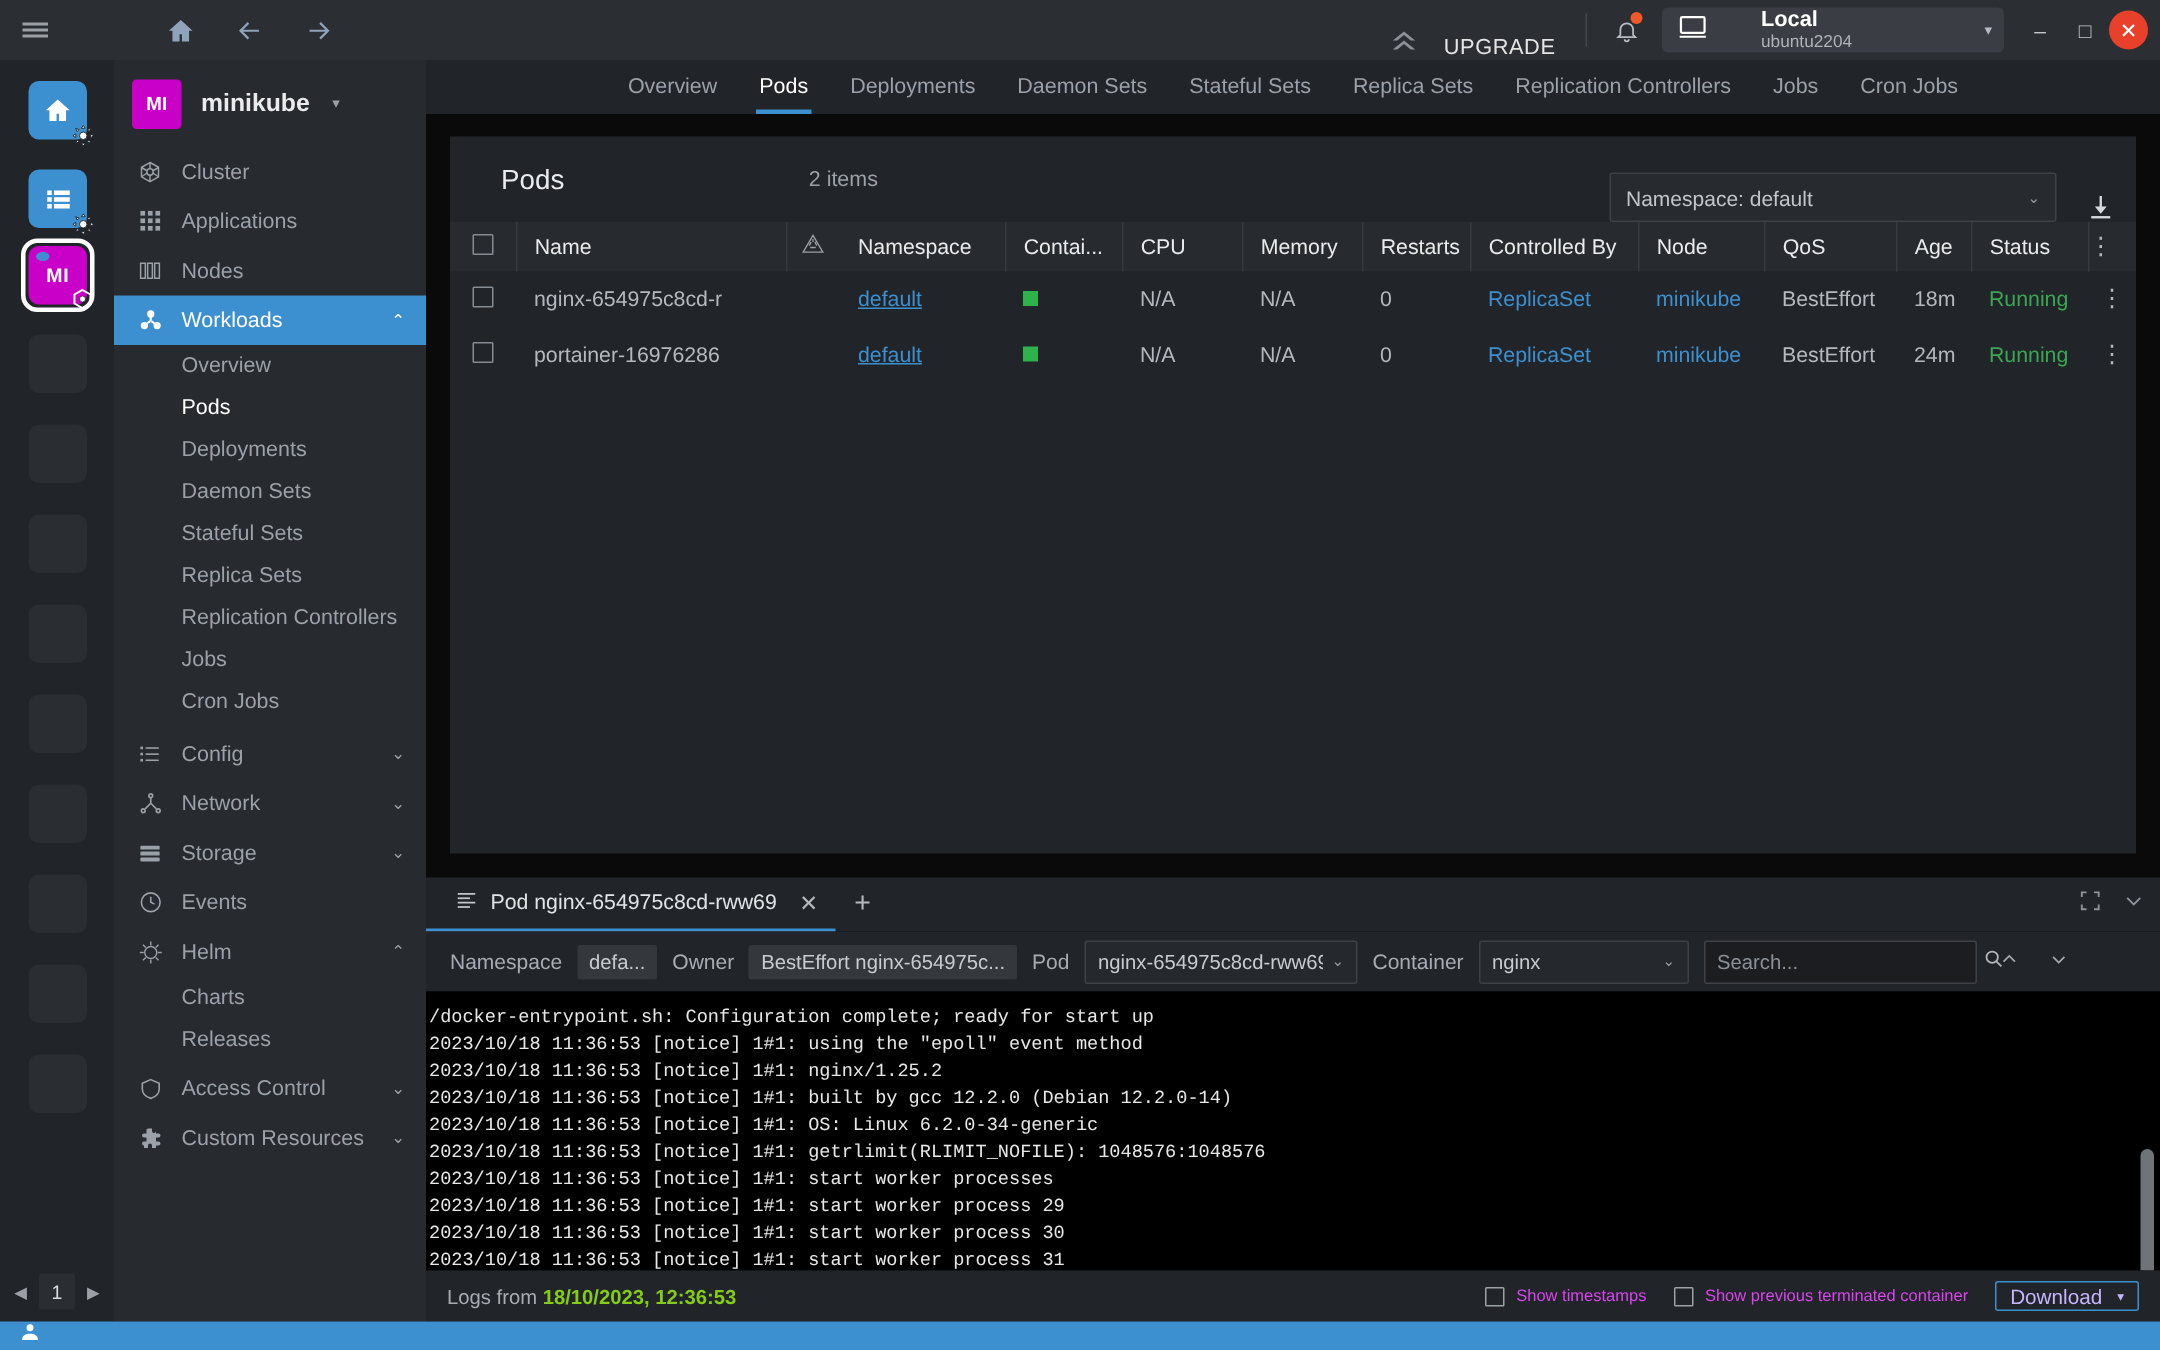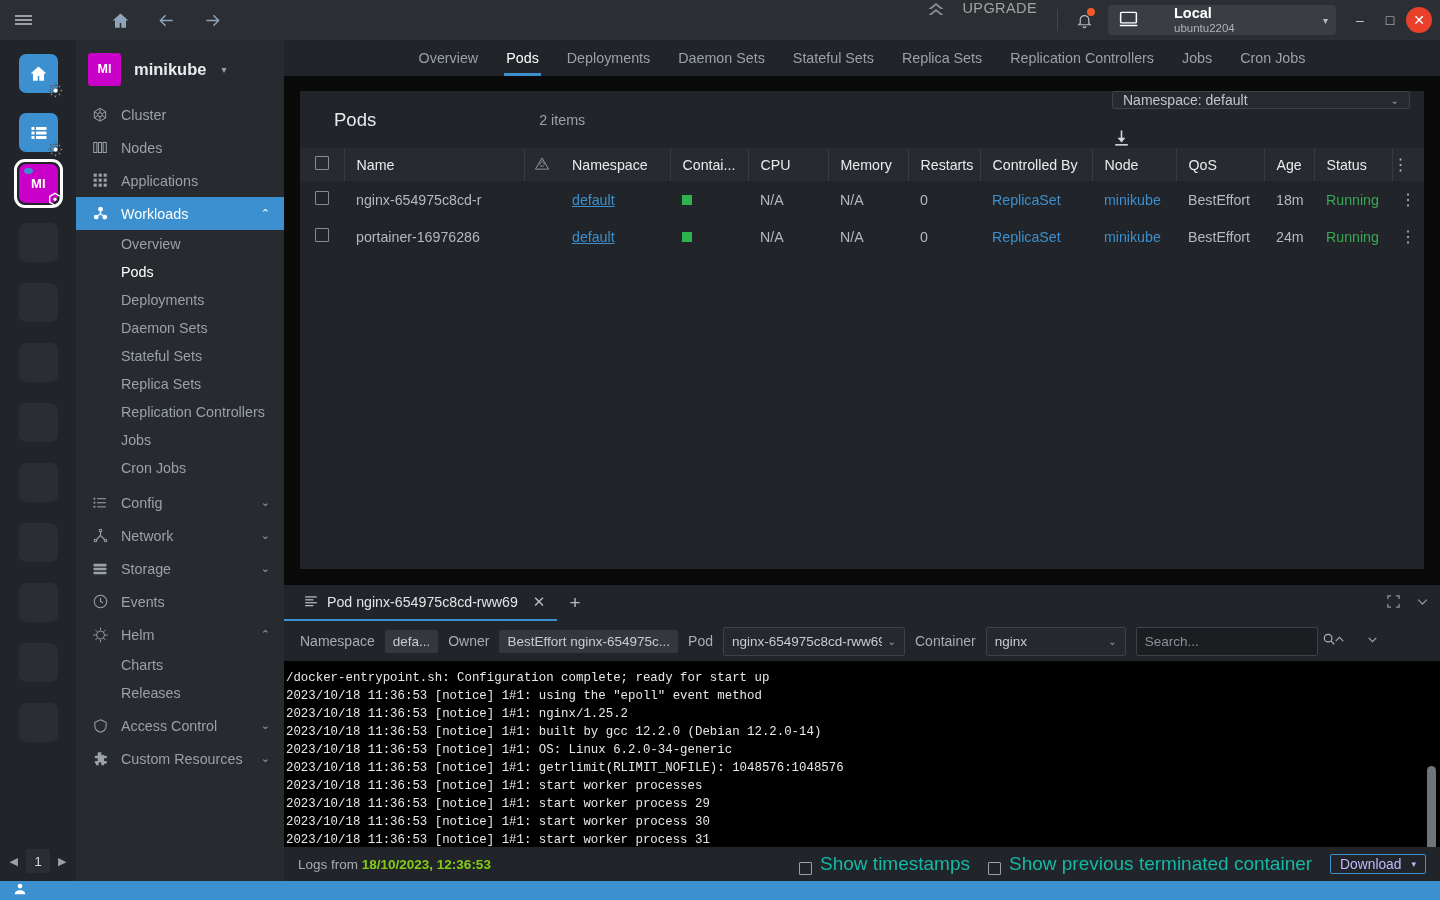--- a/index.html
+++ b/index.html
@@ -23,22 +23,22 @@
     cursor: pointer;
   }
   .tb-hamburger .bar { width: 17px; height: 2px; background: #9aa0a6; margin: 2px 0; display:block; }
   .tb-nav { display: flex; align-items: center; margin-left: 58px; gap: 14px; }
   .tb-nav .navbtn {
     width: 32px; height: 32px; display: flex; align-items: center; justify-content: center;
     cursor: pointer;
   }
   .tb-spacer { flex: 1; }
   .tb-upgrade {
-    display: flex; align-items: flex-start; gap: 16px;
-    color: #a3a3a3; font-size: 14.5px; letter-spacing: .4px;
+    display: flex; align-items: flex-end; gap: 16px;
+    color: #e5e5e5; font-size: 14.5px; letter-spacing: .4px;
     padding: 0 14px; height: 40px; cursor: pointer;
   }
   .tb-divider { width: 1px; height: 22px; background: #44474d; margin: 0 6px; }
   .tb-bell { position: relative; width: 40px; height: 40px; display:flex;align-items:center;justify-content:center; cursor:pointer;}
   .tb-bell .dot {
     position: absolute; right: 9px; top: 8px; width: 8px; height: 8px; border-radius: 50%;
     background: #f05a28;
   }
   .tb-env {
     display: flex; align-items: center; gap: 11px;
@@ -152,21 +152,21 @@
     position: absolute; left: 16px; top: 51px; width: 1124px; height: 478px;
     background: #212428;
   }
   #card-head {
     height: 57px; display: flex; align-items: center; position: relative;
   }
   #card-head .card-title { color: #e9ebee; font-size: 18.5px; margin-left: 34px; }
   #card-head .card-count { color: #9ba1a8; font-size: 14.3px; margin-left: 163px; }
   #card-head .head-right {
     position: absolute; right: 14px; top: 0; height: 57px;
-    display: flex; align-items: flex-start; gap: 20px; flex-direction: column;
+    display: flex; align-items: flex-end; gap: 20px;
   }
   .ns-select {
     width: 298px; height: 33px; background: #272a2e; border: 1px solid #3e4248; border-radius: 2px;
     display: flex; align-items: center; padding: 0 10px; color: #c2c6cb; font-size: 14px; cursor: pointer;
   }
   .ns-select .caret { margin-left: auto; color: #9ba1a8; font-size: 10px; }
   .search-box {
     width: 206px; height: 33px; background: #2c2f34; border-radius: 2px;
     display: flex; align-items: center; padding: 0 9px; cursor: text;
   }
@@ -258,21 +258,21 @@
     position: absolute; right: 4px; top: 105px; width: 9px; height: 86px;
     background: #6f7479; border-radius: 5px;
   }
   #logs-footer {
     position: absolute; left: 0; bottom: 0; width: 1156px; height: 34px;
     background: #212428; display: flex; align-items: center; padding: 0 14px 0 14px;
   }
   #logs-footer .lf-from { color: #a7acb3; font-size: 13.5px; }
   #logs-footer .lf-from b { color: #84cc16; font-weight: 700; }
   #logs-footer .lf-right { margin-left: auto; display: flex; align-items: center; gap: 18px; }
-  .cbitem { display: flex; align-items: flex-end; gap: 8px; color: #14b8a6; font-size: 19px; cursor: pointer; }
+  .cbitem { display: flex; align-items: flex-start; gap: 8px; color: #d946ef; font-size: 11px; cursor: pointer; }
   .cbox { width: 13px; height: 13px; border: 1px solid #9ba1a8; border-radius: 1px; background: transparent; }
   .dlbtn {
     border: 1px solid #3c90cf; color: #c4b5fd; font-size: 13.8px; border-radius: 2px;
     height: 20px; display: flex; align-items: center; gap: 10px; padding: 0 9px; cursor: pointer;
   }
 
   
   #statusbar {
     position: absolute; left: 0; bottom: 0; width: 1440px; height: 19px;
     background: #3c90cf; display: flex; align-items: center; padding-left: 13px;
@@ -423,48 +423,48 @@
 
   <div class="nav-item">
     <span class="navicon">
       <svg width="16" height="16" viewBox="0 0 24 24" fill="none" stroke="#9ba1a8" stroke-width="1.5">
           <path d="M12 2l8.5 4.8v9.6L12 21.2 3.5 16.4V6.8z"></path>
           <circle cx="12" cy="11.5" r="3.2"></circle>
           <path d="M12 2v5.5M20.5 7l-5 3M3.5 7l5 3M12 21v-6M20 16l-5-3.5M4 16l5-3.5"></path>
         </svg>
     </span>
     <span>Cluster</span>
-  </div>
-
-  <div class="nav-item">
-    <span class="navicon">
-      <svg width="16" height="15" viewBox="0 0 24 24" fill="none" stroke="#9ba1a8" stroke-width="1.6">
-          <rect x="2" y="4" width="5" height="16"></rect>
-          <rect x="9.5" y="4" width="5" height="16"></rect>
-          <rect x="17" y="4" width="5" height="16"></rect>
-        </svg>
-    </span>
-    <span>Nodes</span>
   </div>
 
   <div class="nav-item">
     <span class="navicon">
       <svg width="15" height="15" viewBox="0 0 24 24" fill="#9ba1a8">
           <rect x="1" y="1" width="5" height="5"></rect>
           <rect x="9" y="1" width="5" height="5"></rect>
           <rect x="17" y="1" width="5" height="5"></rect>
           <rect x="1" y="9" width="5" height="5"></rect>
           <rect x="9" y="9" width="5" height="5"></rect>
           <rect x="17" y="9" width="5" height="5"></rect>
           <rect x="1" y="17" width="5" height="5"></rect>
           <rect x="9" y="17" width="5" height="5"></rect>
           <rect x="17" y="17" width="5" height="5"></rect>
         </svg>
     </span>
     <span>Applications</span>
+  </div>
+
+  <div class="nav-item">
+    <span class="navicon">
+      <svg width="16" height="15" viewBox="0 0 24 24" fill="none" stroke="#9ba1a8" stroke-width="1.6">
+          <rect x="2" y="4" width="5" height="16"></rect>
+          <rect x="9.5" y="4" width="5" height="16"></rect>
+          <rect x="17" y="4" width="5" height="16"></rect>
+        </svg>
+    </span>
+    <span>Nodes</span>
   </div>
 
   <div class="nav-item selected">
     <span class="navicon">
       <svg width="17" height="17" viewBox="0 0 24 24" fill="#ffffff">
           <circle cx="12" cy="6" r="3.4"></circle>
           <circle cx="6" cy="17" r="3.4"></circle>
           <circle cx="18" cy="17" r="3.4"></circle>
           <path d="M11 9h2v4h-2zM8 14l3-2 1 1.7-3 2zM16 14l-3-2-1 1.7 3 2z"></path>
         </svg>

